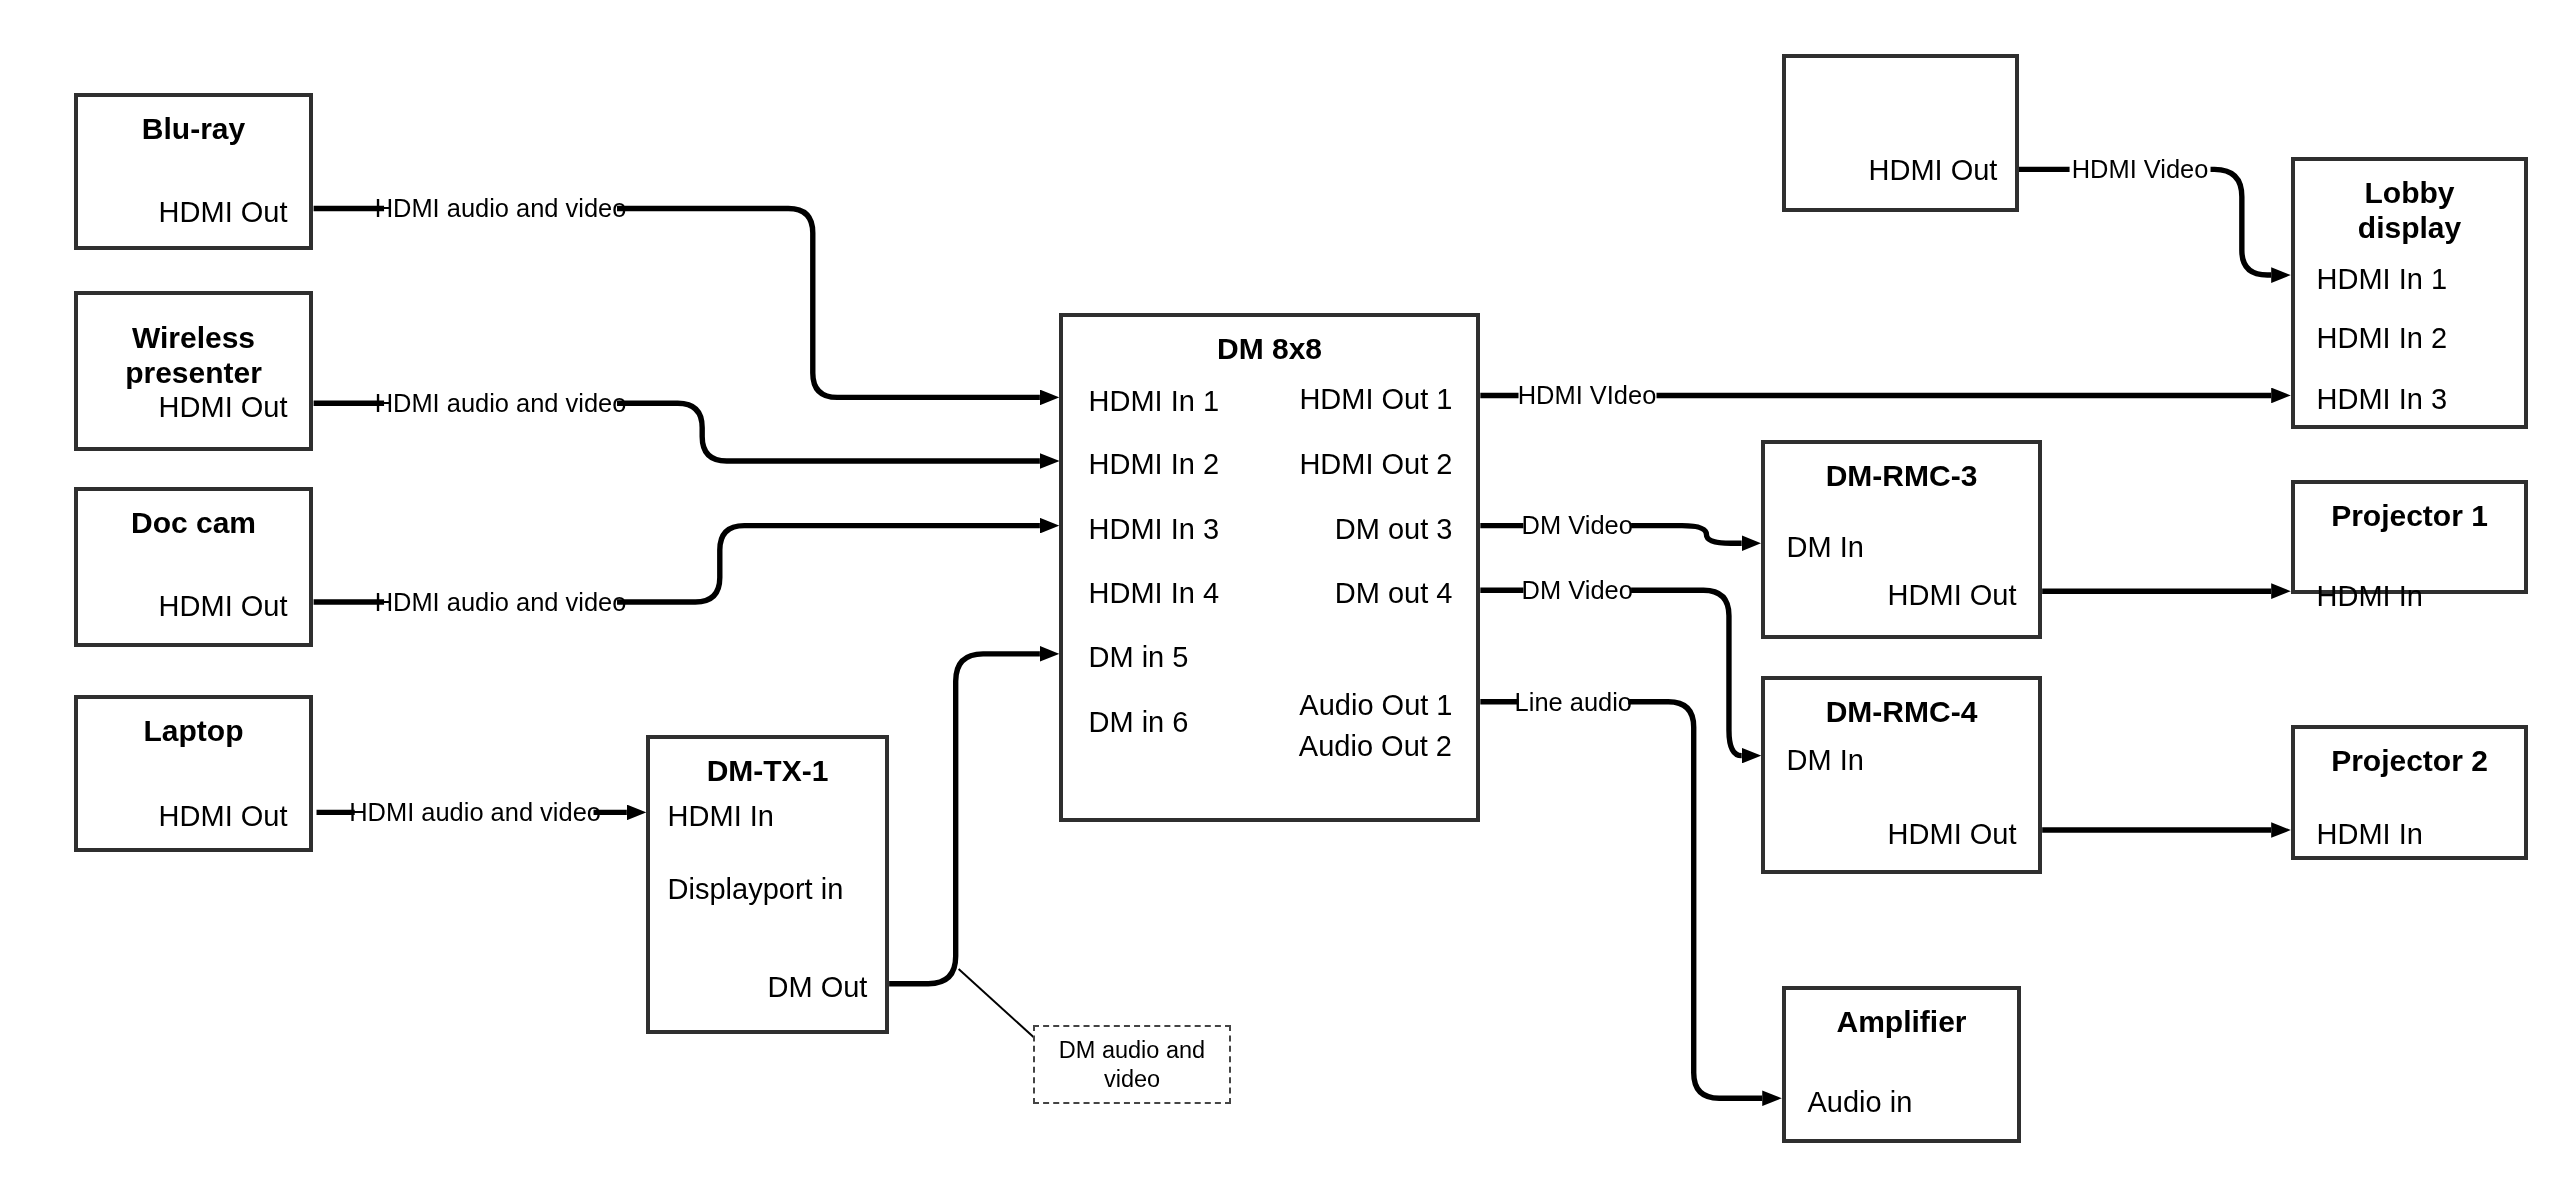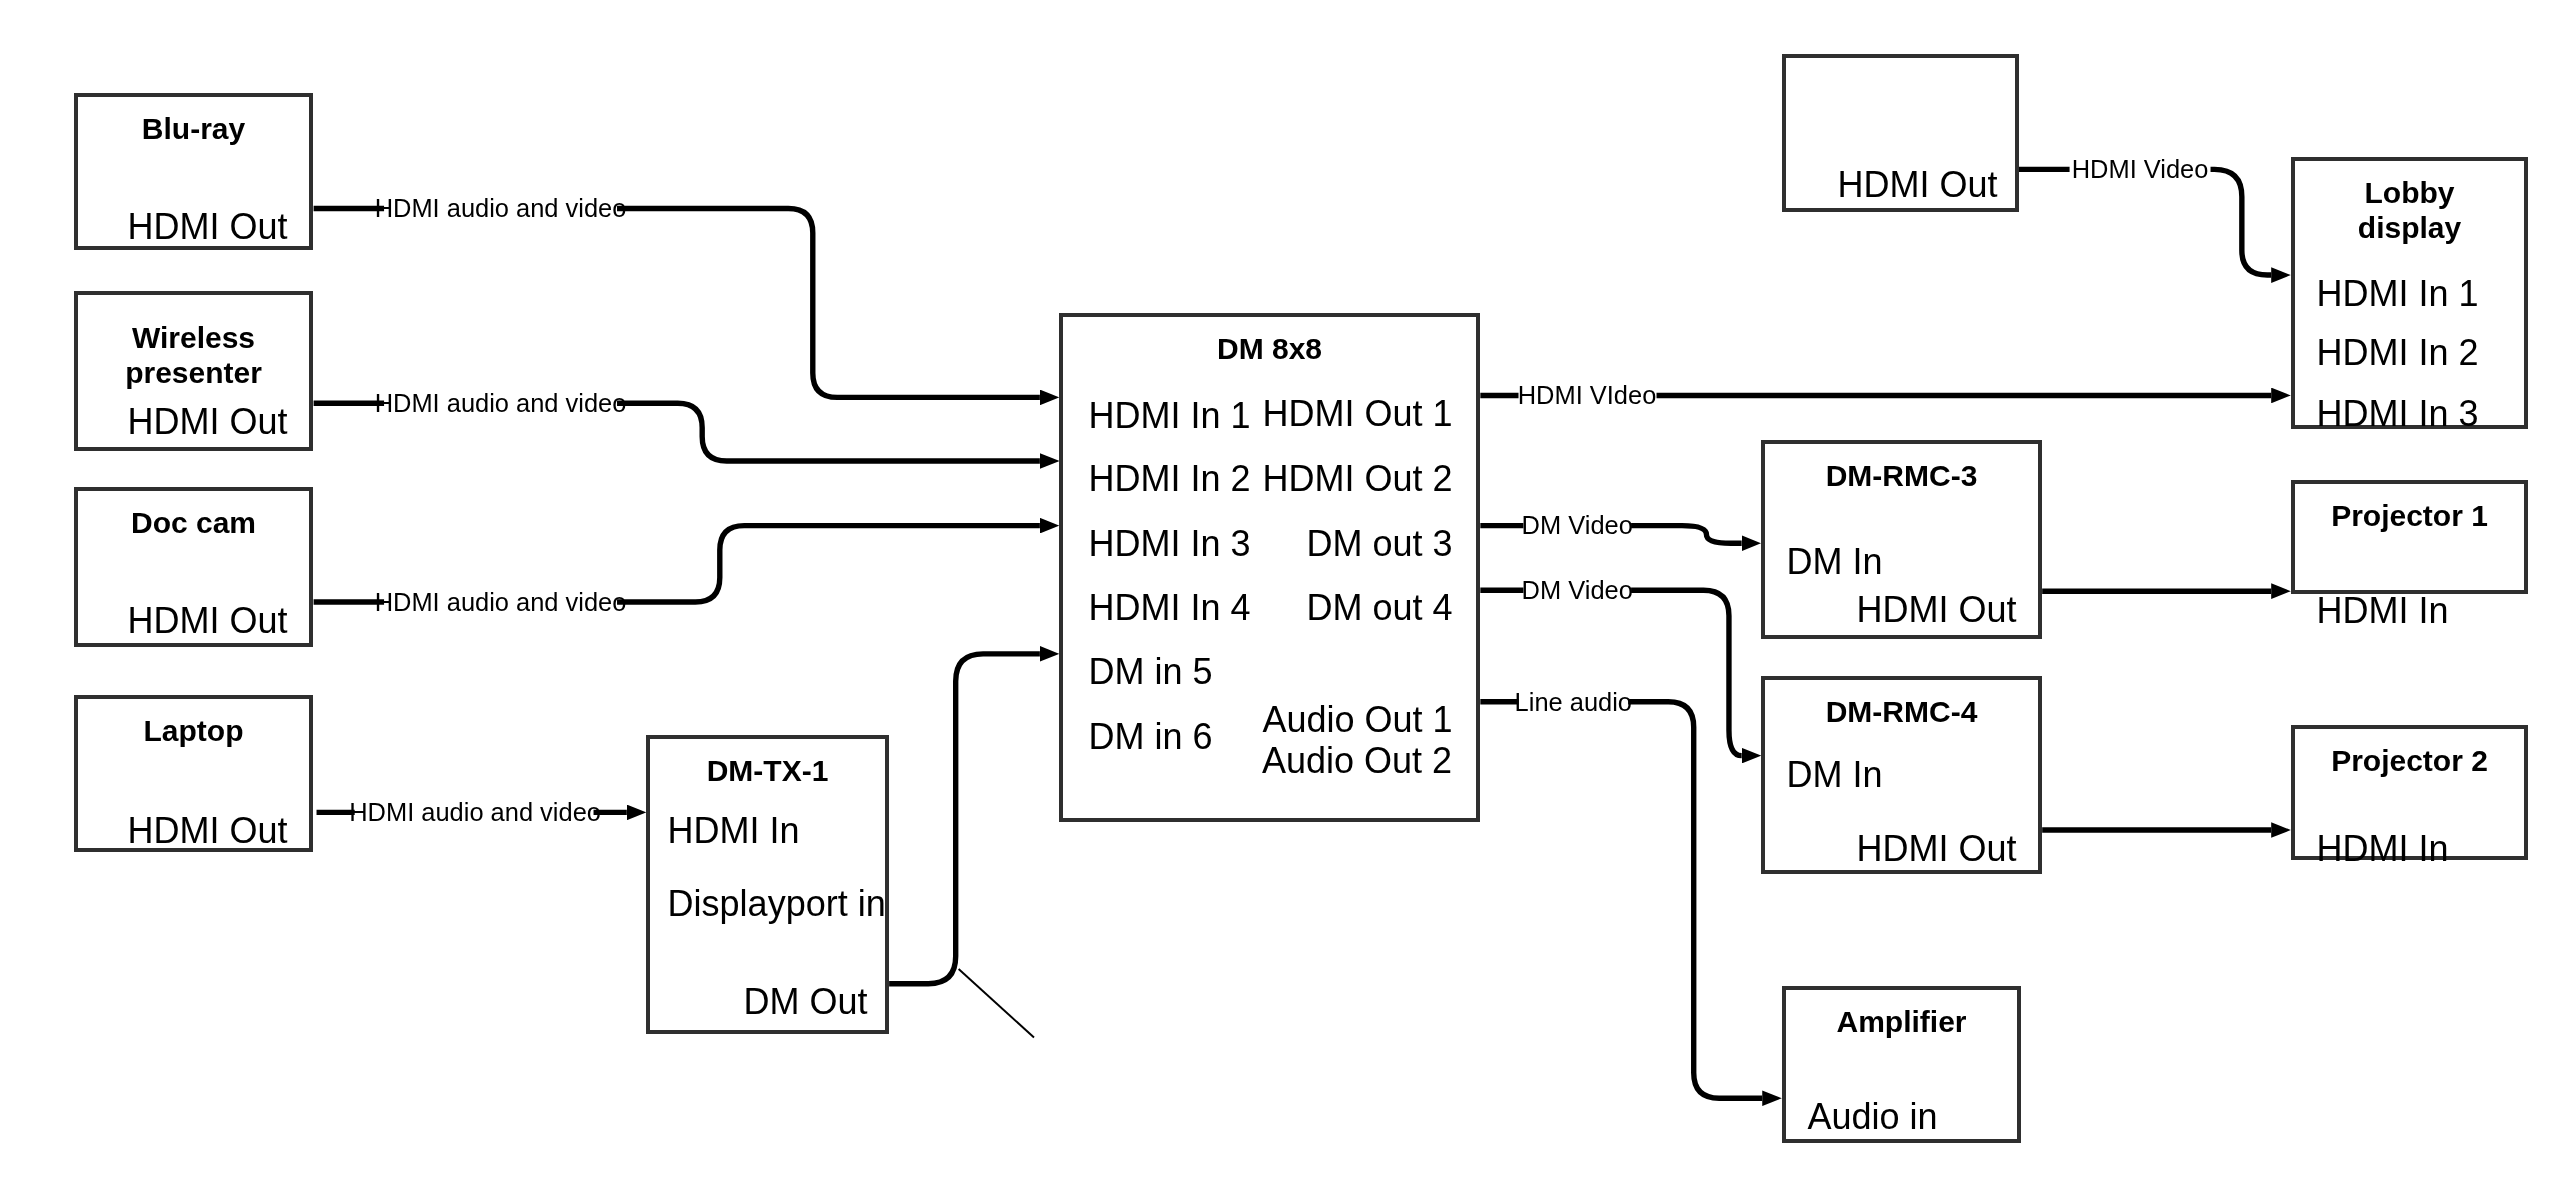--- a/index.html
+++ b/index.html
@@ -25,24 +25,23 @@
     padding-top:13.7px;
     text-align:center;
     white-space:normal;
   }
   .title.w200{max-width:196px;margin:11px auto;}
   .title.w190{max-width:186px;margin:0 auto;}
   .title.w160{max-width:157px;margin:0 auto;}
   .prow{
     position:absolute;left:0;right:0;
     height:29px;line-height:29px;
-    font-size:36px;
+    font-size:29px;
     padding:0 21.5px;
     white-space:nowrap;
-    margin-top:14px;
   }
   .pl{text-align:left;}
   .pr{text-align:right;}
   .note{
     position:absolute;
     box-sizing:border-box;
     border:2px dashed #444;
     background:#ffffff;
     display:flex;align-items:center;justify-content:center;
     text-align:center;
@@ -197,15 +196,18 @@
   <div class="node" style="left:2291px;top:725px;width:237px;height:135px">
     <div class="title">Projector 2</div>
     <div class="prow pl" style="top:91px">HDMI In</div>
   </div>
 
   <div class="node" style="left:1782px;top:986px;width:239px;height:157px">
     <div class="title">Amplifier</div>
     <div class="prow pl" style="top:98px">Audio in</div>
   </div>
 
+  <div class="note" style="left:1033px;top:1025px;width:198px;height:79px">
+    <div class="note-text">DM audio and video</div>
+  </div>
 
 </div>
 
 
 </body></html>

